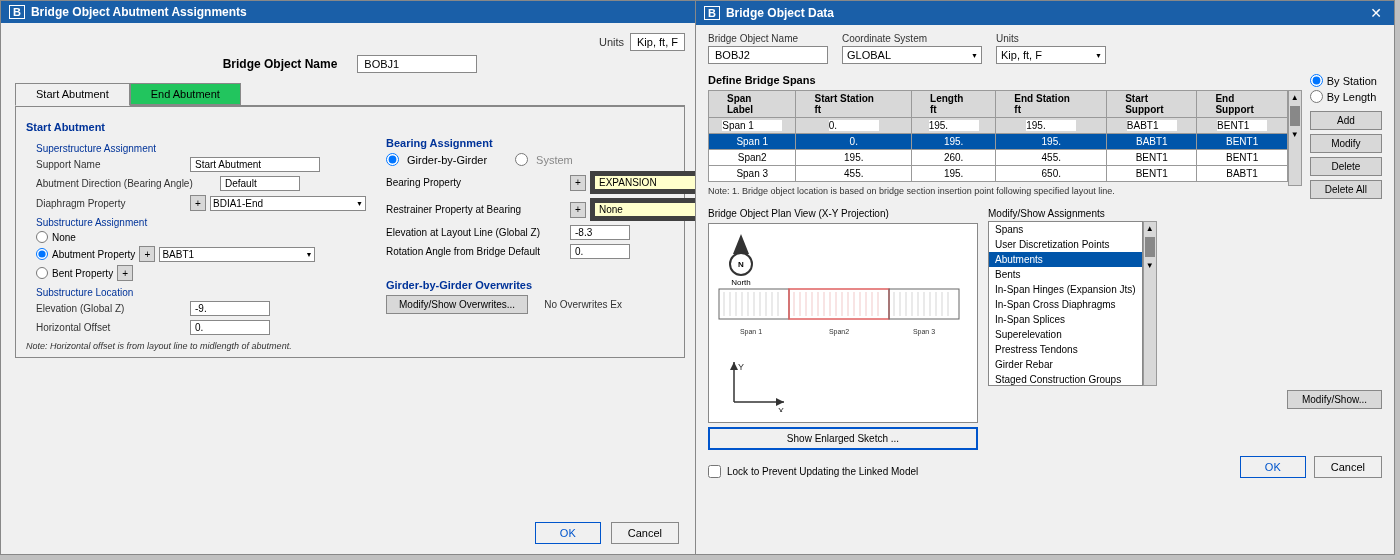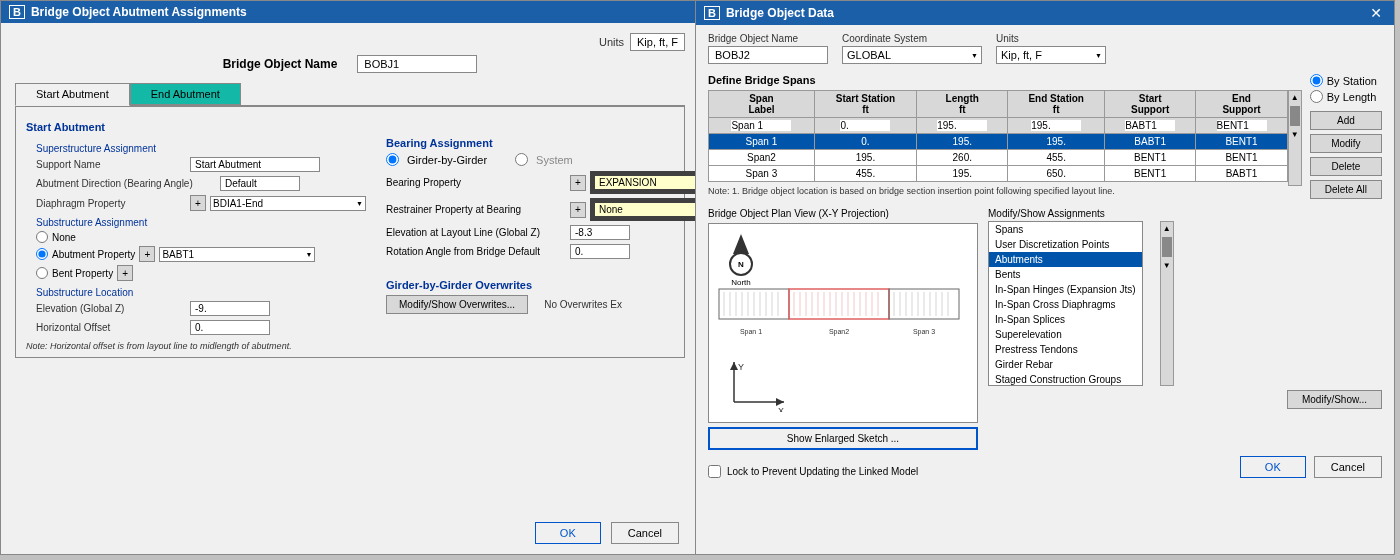--- a/index.html
+++ b/index.html
@@ -73,21 +73,21 @@
       font-size: 11px;
     }
     .tabs-row {
       display: flex;
       border-bottom: 1px solid #888;
       margin-bottom: 0;
     }
     .tab {
       padding: 4px 20px;
       border: 1px solid #888;
-      background: #14b8a6;
+      background: #22c55e;
       cursor: pointer;
       font-size: 11px;
     }
     .tab.active {
       background: #f0f0f0;
       border-bottom: 1px solid #f0f0f0;
       margin-bottom: -1px;
     }
     .section-title {
       color: #003399;
@@ -283,23 +283,23 @@
       margin-bottom: 4px;
     }
     .spans-table {
       width: 100%;
       border-collapse: collapse;
       margin-bottom: 4px;
     }
     .spans-table th {
       background: #d8d8d8;
       border: 1px solid #999;
-      padding: 2px 5px;
-      font-size: 10px;
-      text-align: center;
+      padding: 2px 18px;
+      font-size: 10px;
+      text-align: left;
     }
     .spans-table td {
       border: 1px solid #999;
       padding: 2px 6px;
       font-size: 10px;
       text-align: center;
       background: white;
     }
     .spans-table tr.selected td { background: #0055aa; color: white; }
     .spans-table tr.header-row td { background: #d8d8d8; font-weight: bold; }
@@ -720,21 +720,21 @@
             <polygon points="60,50 52,46 52,54" fill="#333"></polygon>
             <text x="14" y="18" font-size="9" fill="#333">Y</text>
             <text x="54" y="62" font-size="9" fill="#333">X</text>
           </svg>
         </div>
         <button class="show-enlarged-btn">Show Enlarged Sketch ...</button>
       </div>
 
       <div class="modify-show-section">
         <div class="modify-list-label">Modify/Show Assignments</div>
-        <div style="display:flex; gap:17px;">
+        <div style="display:flex; gap:0;">
           <div class="modify-list">
             <div class="modify-list-item">Spans</div>
             <div class="modify-list-item">User Discretization Points</div>
             <div class="modify-list-item selected">Abutments</div>
             <div class="modify-list-item">Bents</div>
             <div class="modify-list-item">In-Span Hinges (Expansion Jts)</div>
             <div class="modify-list-item">In-Span Cross Diaphragms</div>
             <div class="modify-list-item">In-Span Splices</div>
             <div class="modify-list-item">Superelevation</div>
             <div class="modify-list-item">Prestress Tendons</div>

